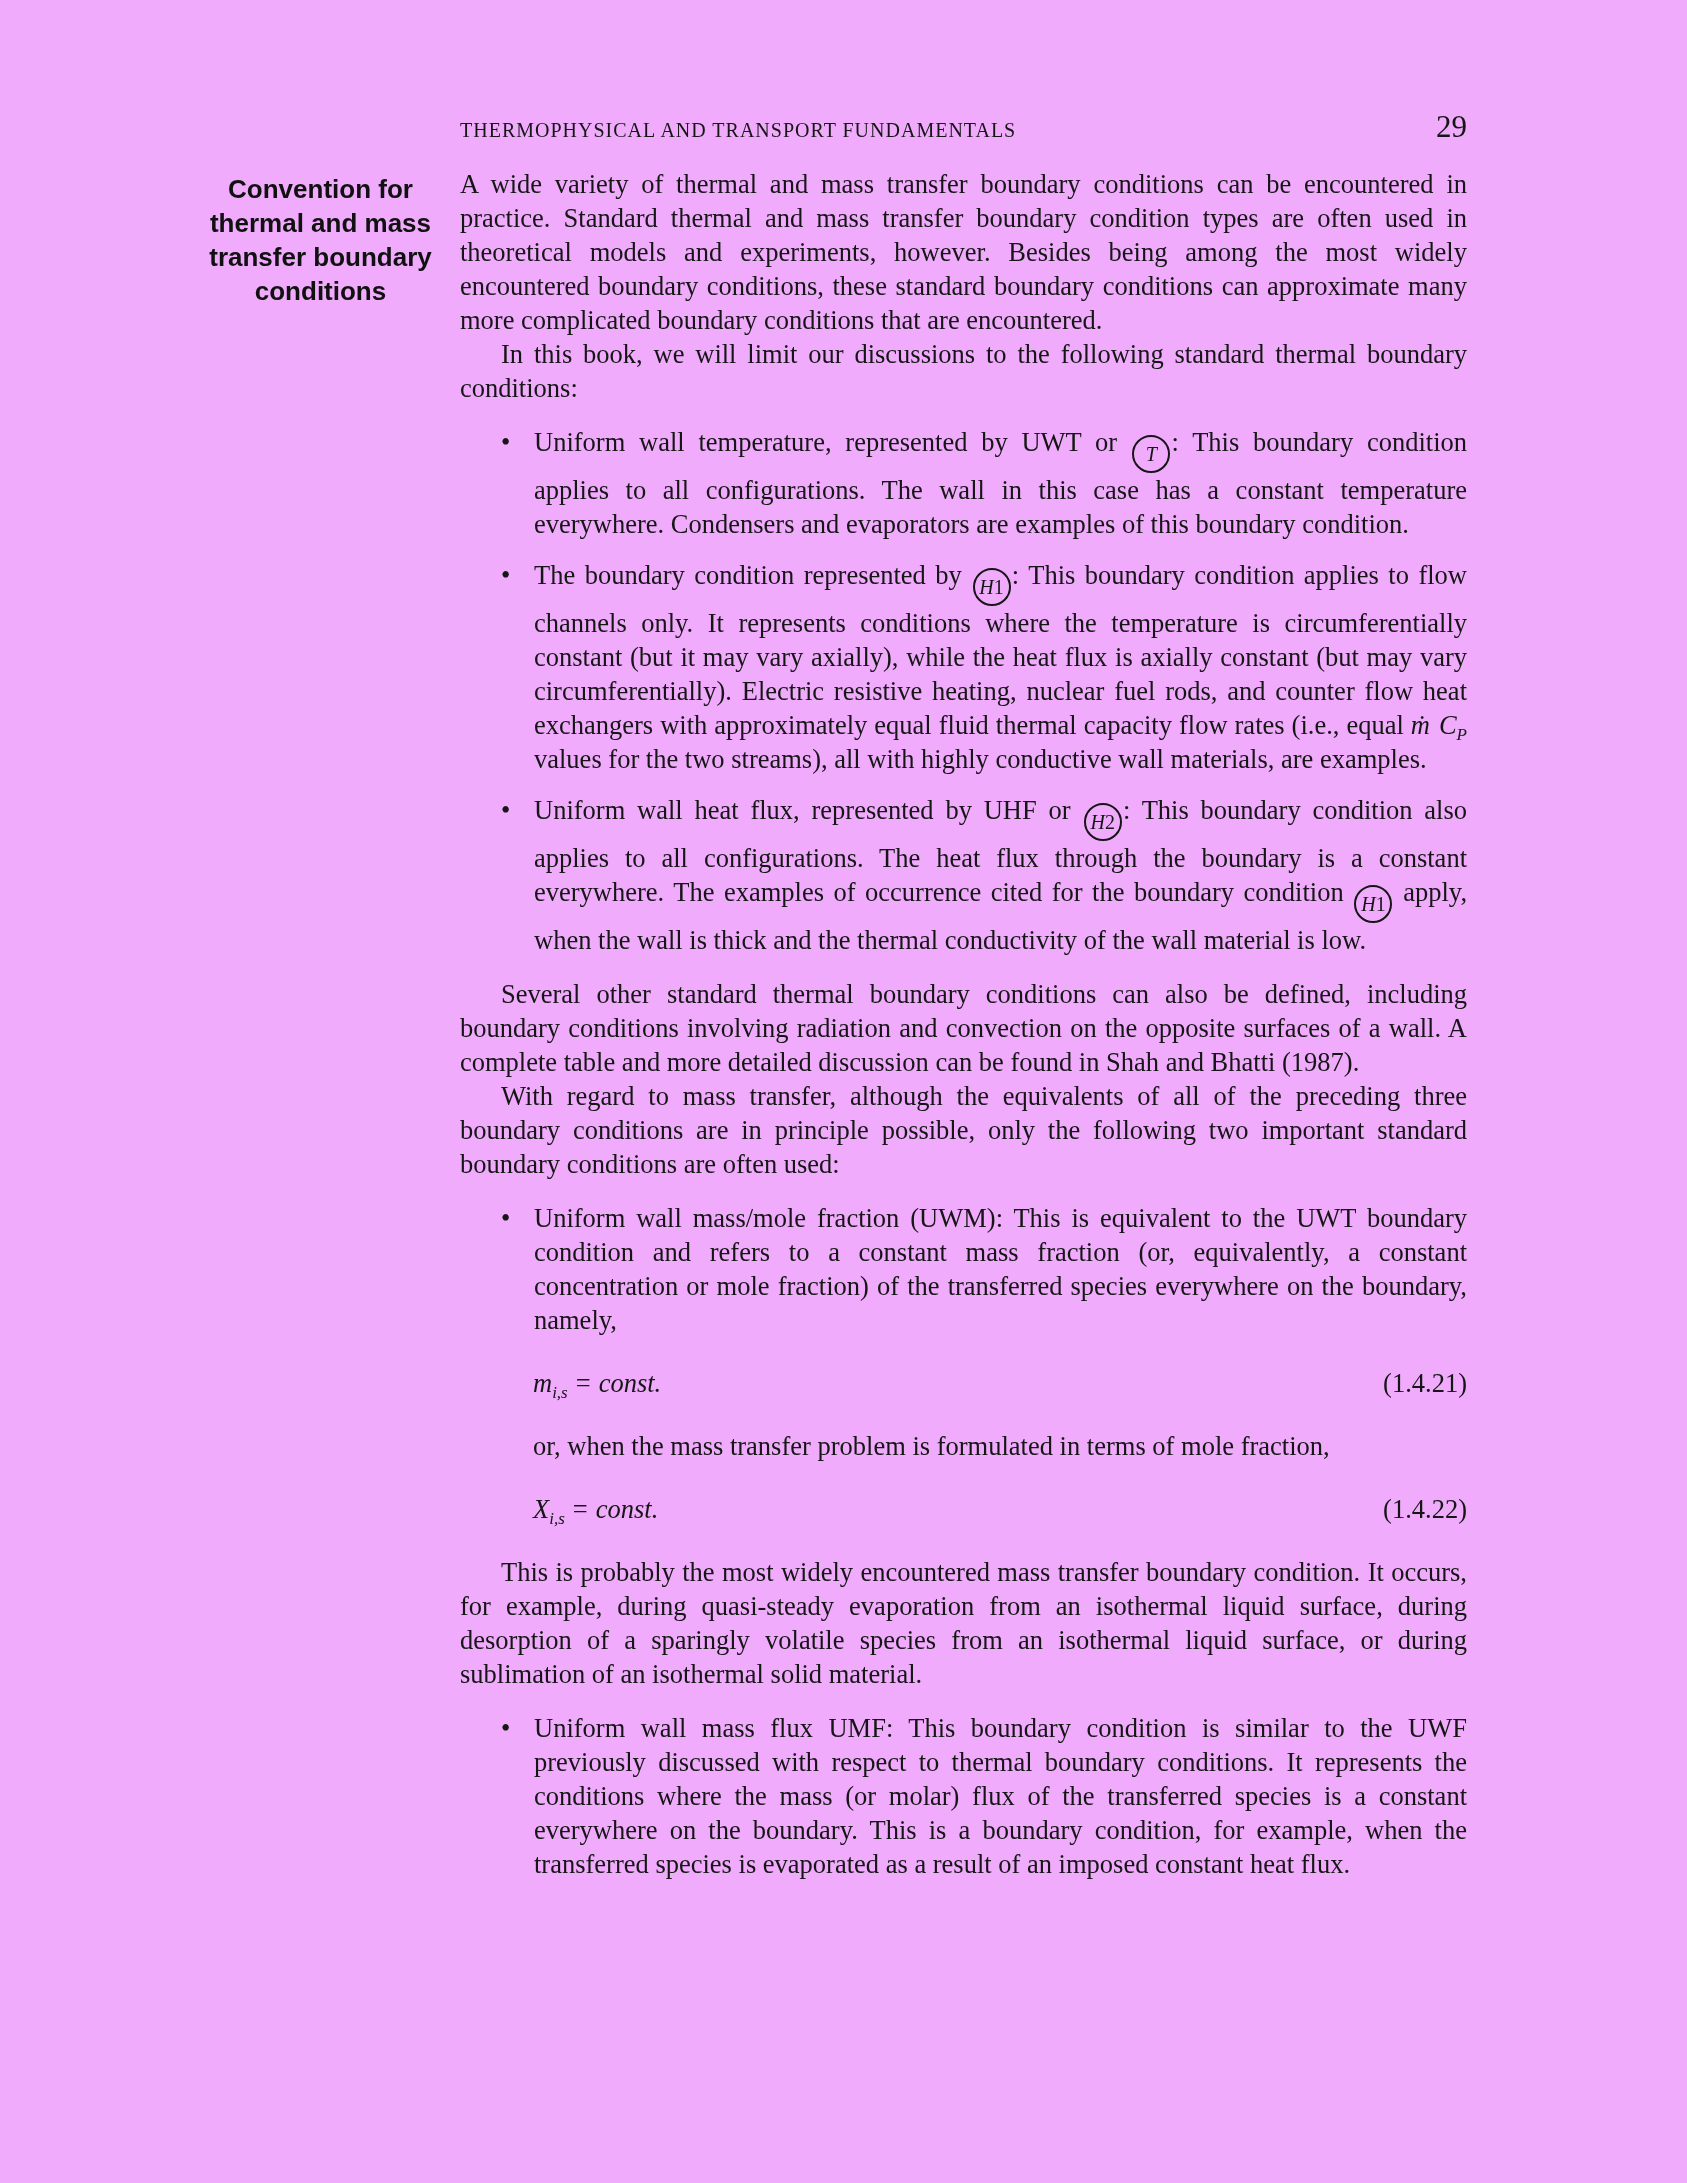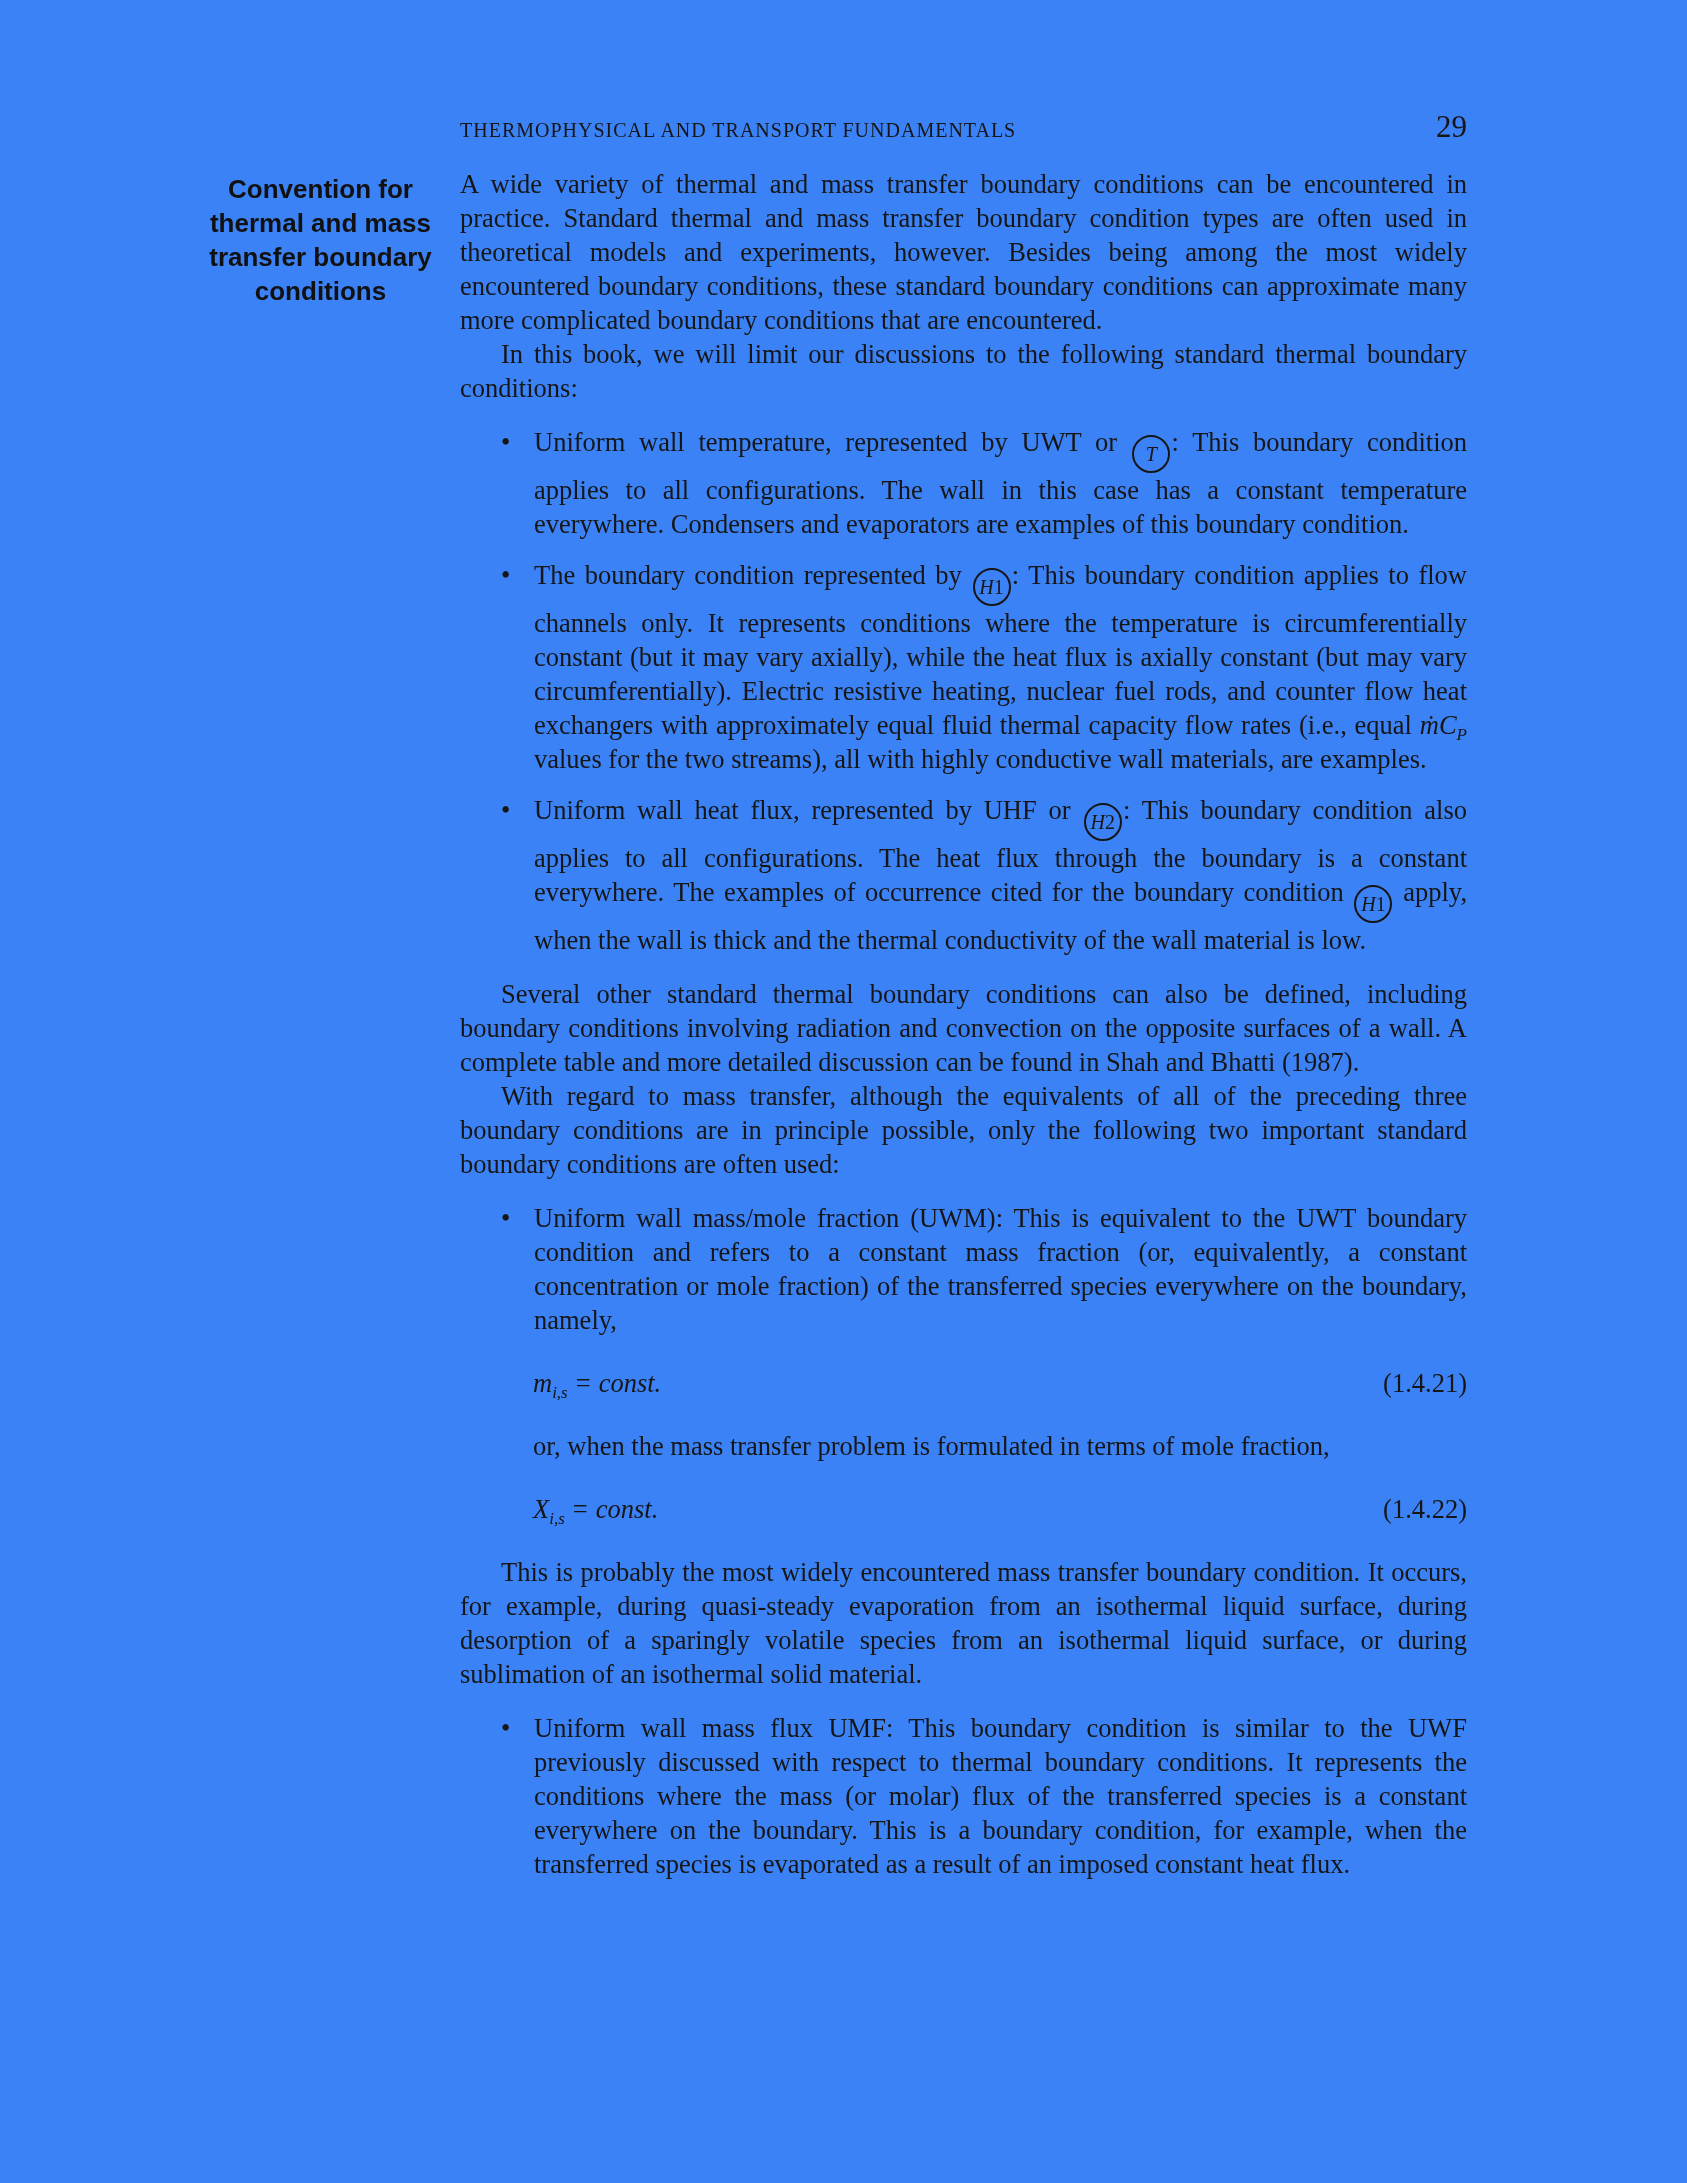--- a/index.html
+++ b/index.html
@@ -1,20 +1,20 @@
 <!DOCTYPE html>
 <html style="font-size:10.6px"><head>
 <meta charset="utf-8">
 <style>
   html, body { margin: 0; padding: 0; background: #ffffff; }
   .page {
     position: relative;
     width: 1687px;
     height: 2183px;
-    background: #3b82f6;
+    background: #f0abfc;
     color: #161616;
     font-family: "Liberation Serif", "DejaVu Serif", serif;
     overflow: hidden;
   }
   .runhead {
     position: absolute;
     top: 109px;
     left: 460px;
     width: 1007px;
     display: flex;
@@ -84,21 +84,21 @@
     padding: 0 3.3px;
     border: 2.6px solid #161616;
     border-radius: 50%;
     vertical-align: -10px;
     line-height: 1;
     margin: 0 1.3px;
   }
   .circled .lbl { font-style: italic; font-size: 20px; letter-spacing: 0; }
   .circled .lbl .digit { font-style: normal; }
   .mvar { font-style: italic; }
-  .mvar.cp { margin-left: 0; font-family: Liberation Serif, serif; }
+  .mvar.cp { margin-left: 9px; font-family: Liberation Serif, serif; }
   .mvar sub { font-style: italic; font-size: 17px; line-height: 0; }
   .eq-row {
     display: flex;
     justify-content: space-between;
     align-items: flex-start;
     padding-left: 73px;
     margin: 29px 0;
     text-align: left;
   }
   .eq-lhs .v { font-style: italic; }

